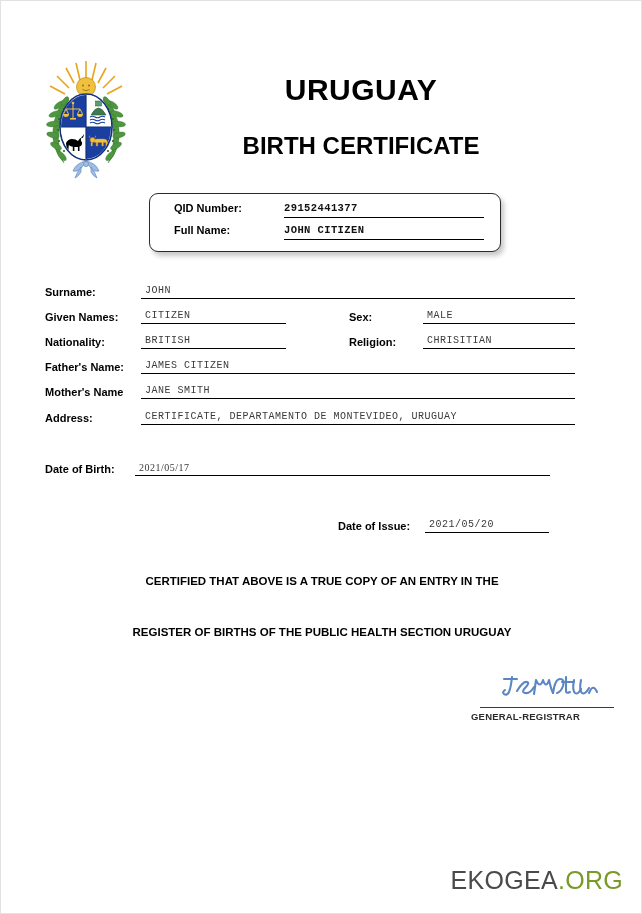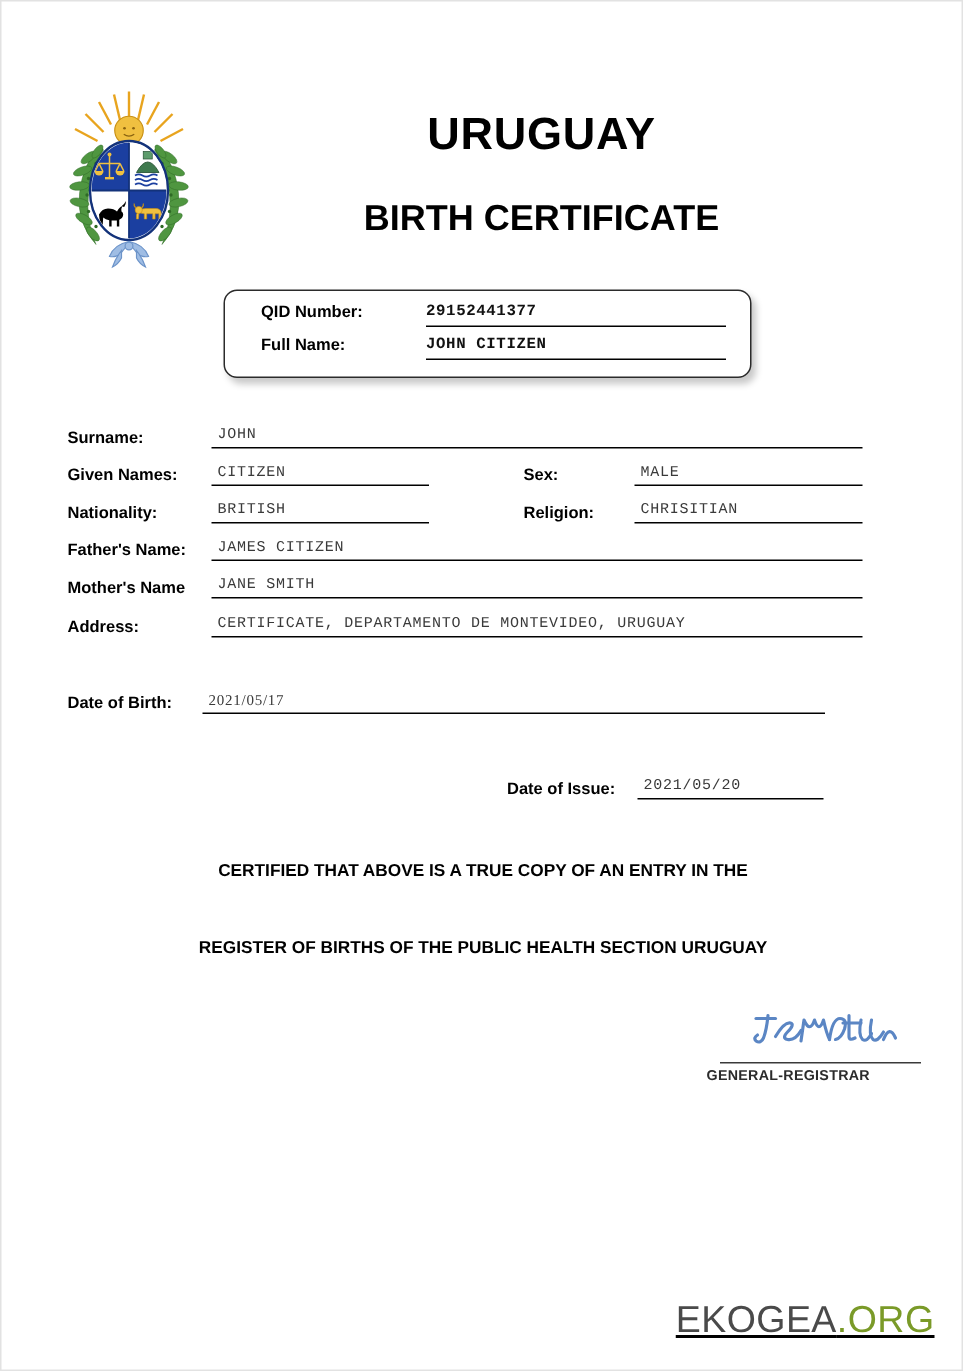--- a/index.html
+++ b/index.html
@@ -166,21 +166,20 @@
   }
 
   
   .watermark {
     position: absolute;
     right: 18px;
     bottom: 18px;
     font-size: 25px;
     letter-spacing: 0.3px;
     white-space: nowrap;
-    text-decoration: underline;
   }
   .wm-main { color: #4a4a4a; }
   .wm-tld  { color: #7a9a28; }
 </style>
 </head>
 <body>
 
 <div class="page">
 
   <div class="header">

